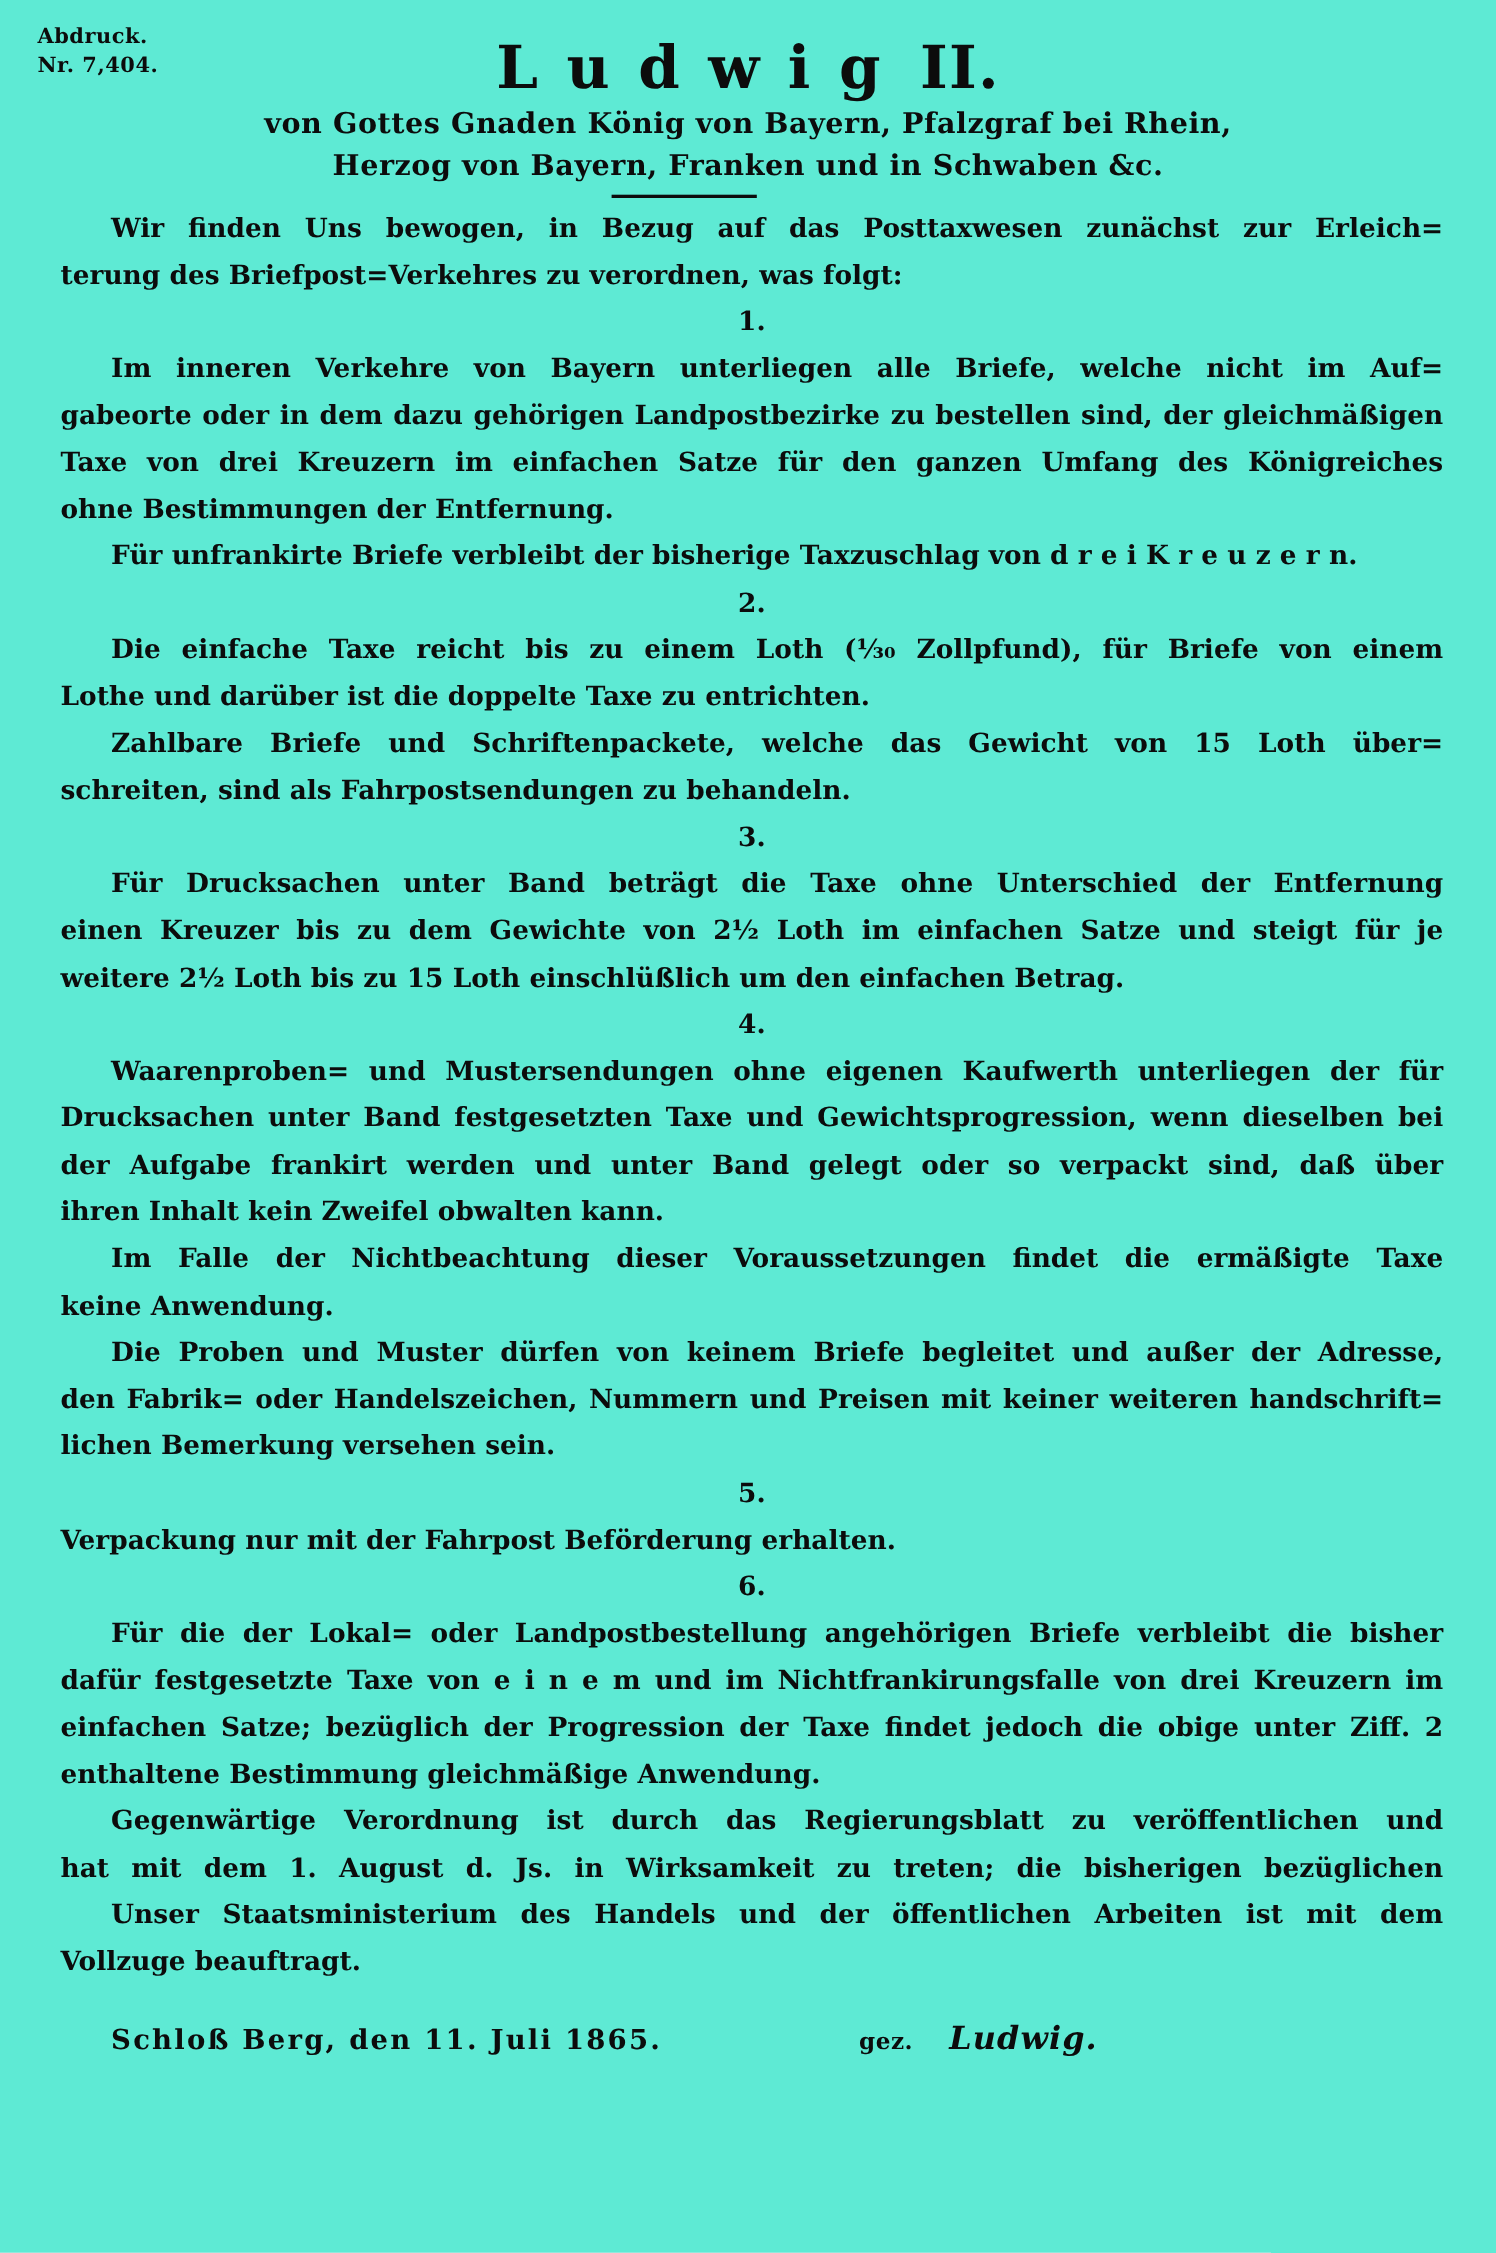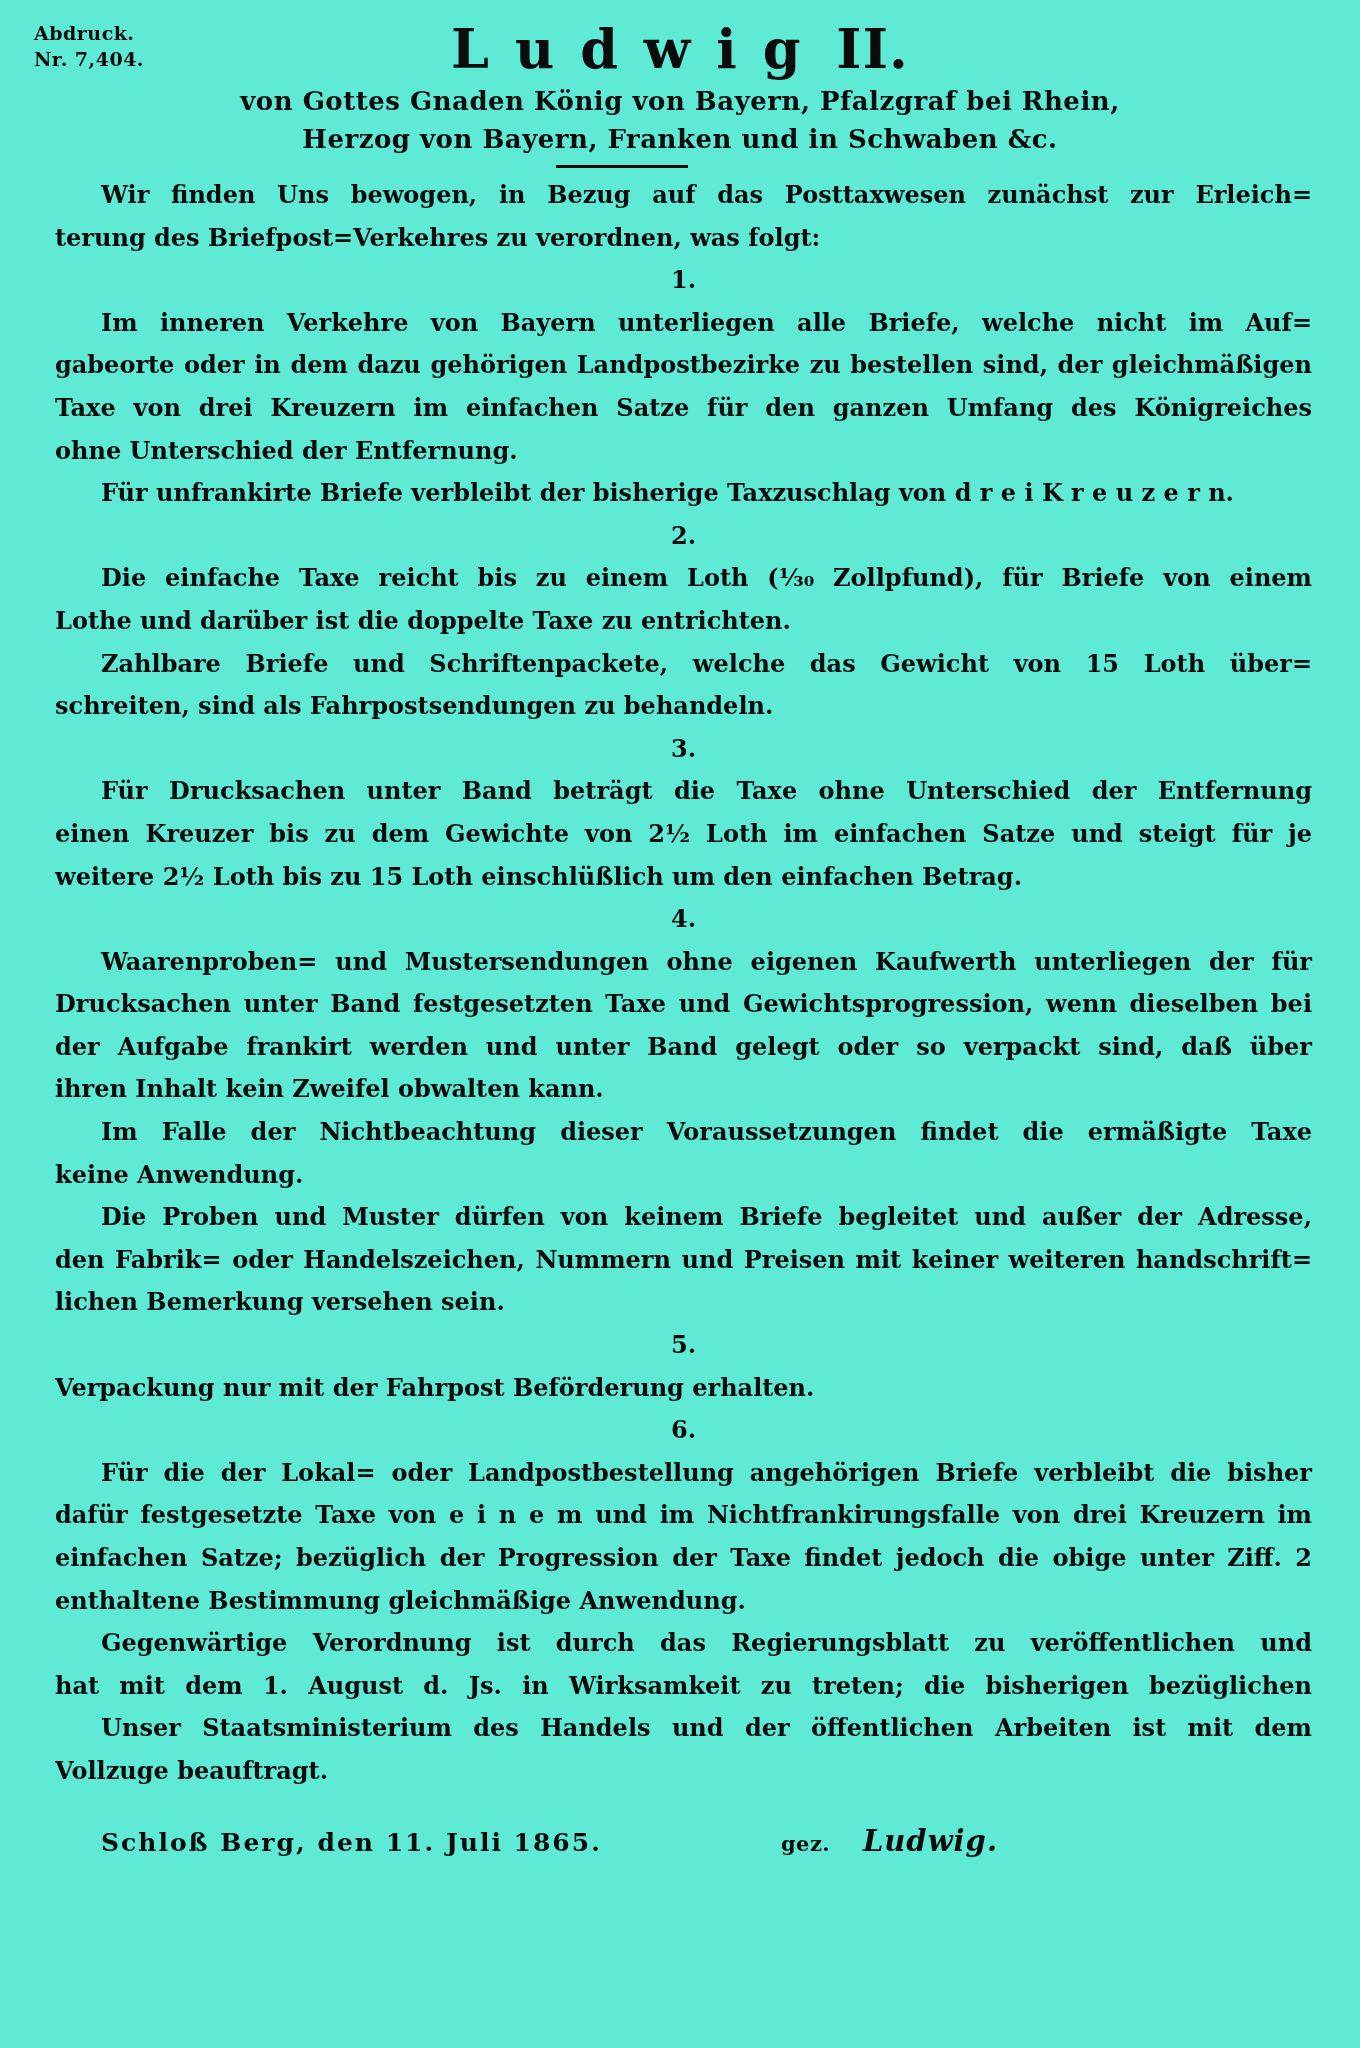--- a/index.html
+++ b/index.html
@@ -15,21 +15,21 @@
     margin: 0 auto;
   }
   .stamp {
     position: absolute;
     top: 20px;
     left: 34px;
     font-size: 19px;
     line-height: 26px;
     letter-spacing: 0.5px;
   }
-  .header { padding-top: 16px; text-align: center; }
+  .header { padding-top: 28px; text-align: center; }
   .doc-title {
     font-size: 54px;
     line-height: 66px;
   }
   .doc-title .title-name { letter-spacing: 0.48em; }
   .doc-title .title-numeral { letter-spacing: 0.02em; margin-left: 10px; }
   .subtitle {
     font-size: 26px;
     line-height: 38px;
     letter-spacing: 0.5px;
@@ -89,21 +89,21 @@
   <div class="body-text">
       <div class="para">
         <div class="line first">Wir finden Uns bewogen, in Bezug auf das Posttaxwesen zunächst zur Erleich=</div>
         <div class="line last">terung des Briefpost=Verkehres zu verordnen, was folgt:</div>
       </div>
       <div class="section-number">1.</div>
       <div class="para">
         <div class="line first">Im inneren Verkehre von Bayern unterliegen alle Briefe, welche nicht im Auf=</div>
         <div class="line">gabeorte oder in dem dazu gehörigen Landpostbezirke zu bestellen sind, der gleichmäßigen</div>
         <div class="line">Taxe von drei Kreuzern im einfachen Satze für den ganzen Umfang des Königreiches</div>
-        <div class="line last">ohne Unterschied der Entfernung.</div>
+        <div class="line last">ohne Bestimmungen der Entfernung.</div>
       </div>
       <div class="para">
         <div class="line first last">Für unfrankirte Briefe verbleibt der bisherige Taxzuschlag von d r e i  K r e u z e r n.</div>
       </div>
       <div class="section-number">2.</div>
       <div class="para">
         <div class="line first">Die einfache Taxe reicht bis zu einem Loth (¹⁄₃₀ Zollpfund), für Briefe von einem</div>
         <div class="line last">Lothe und darüber ist die doppelte Taxe zu entrichten.</div>
       </div>
       <div class="para">

